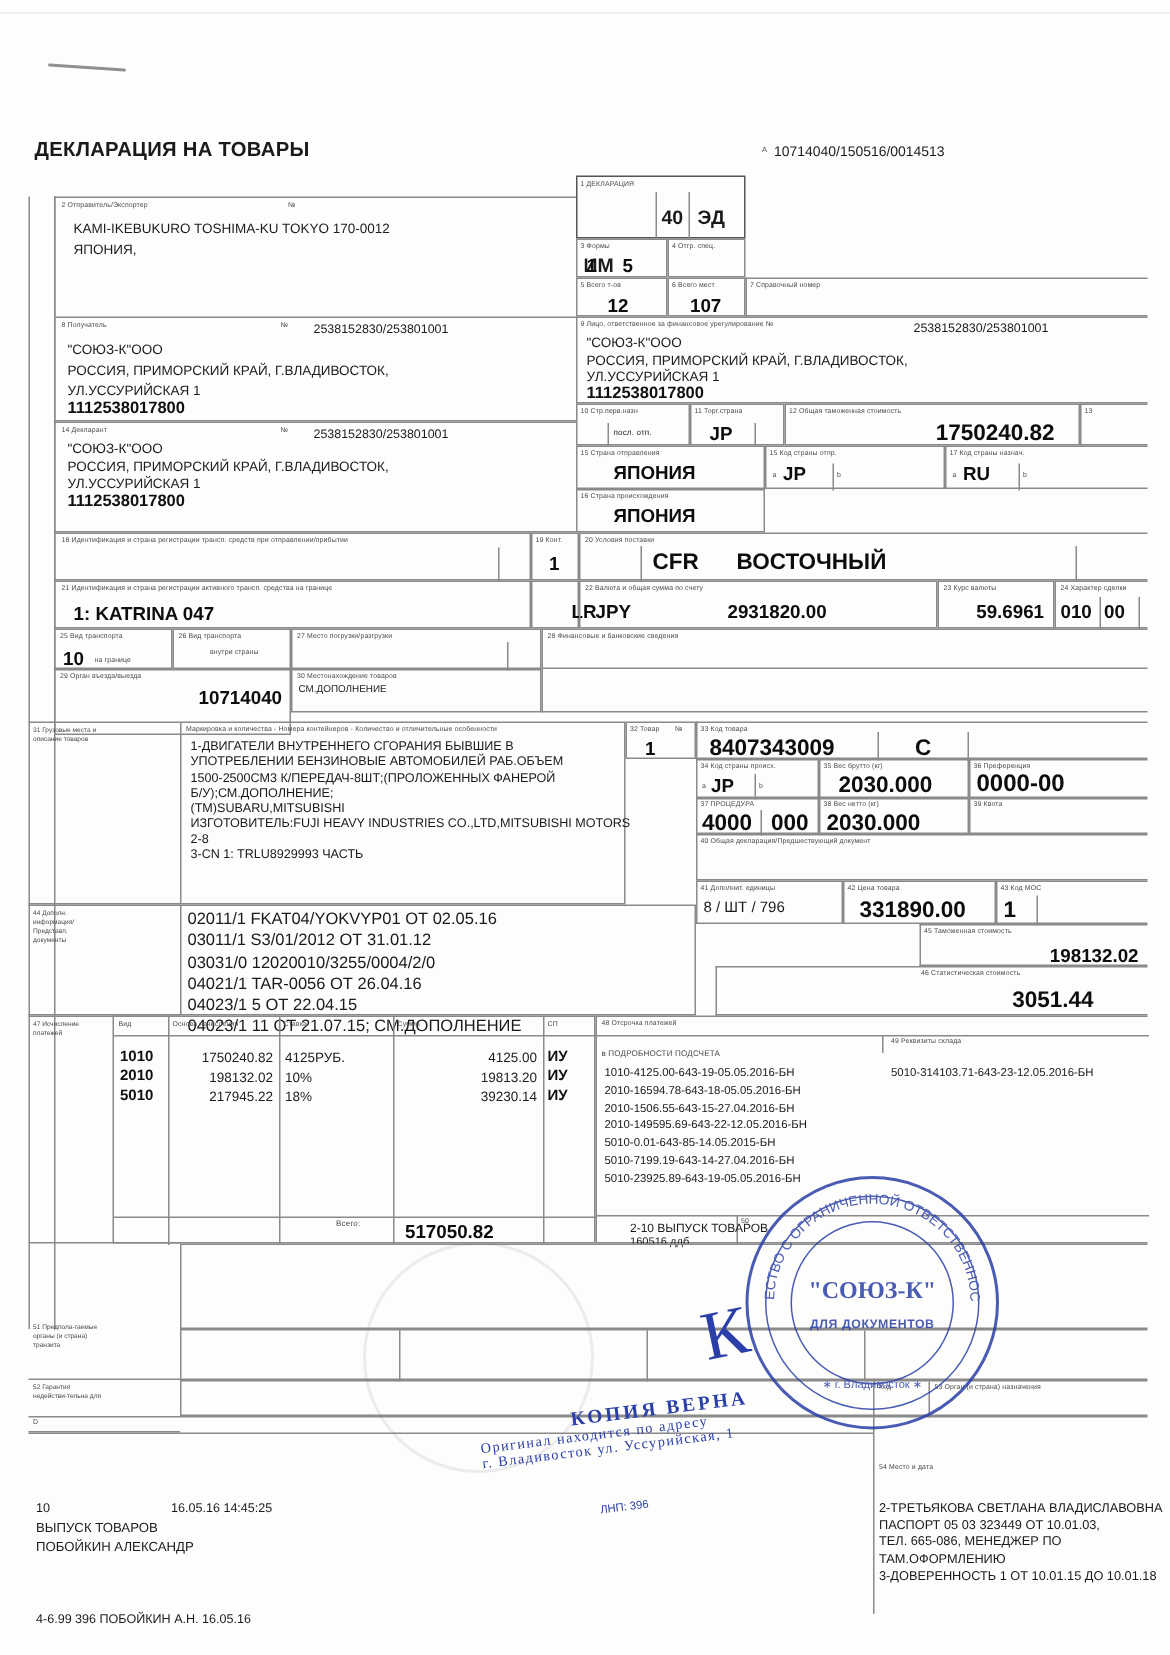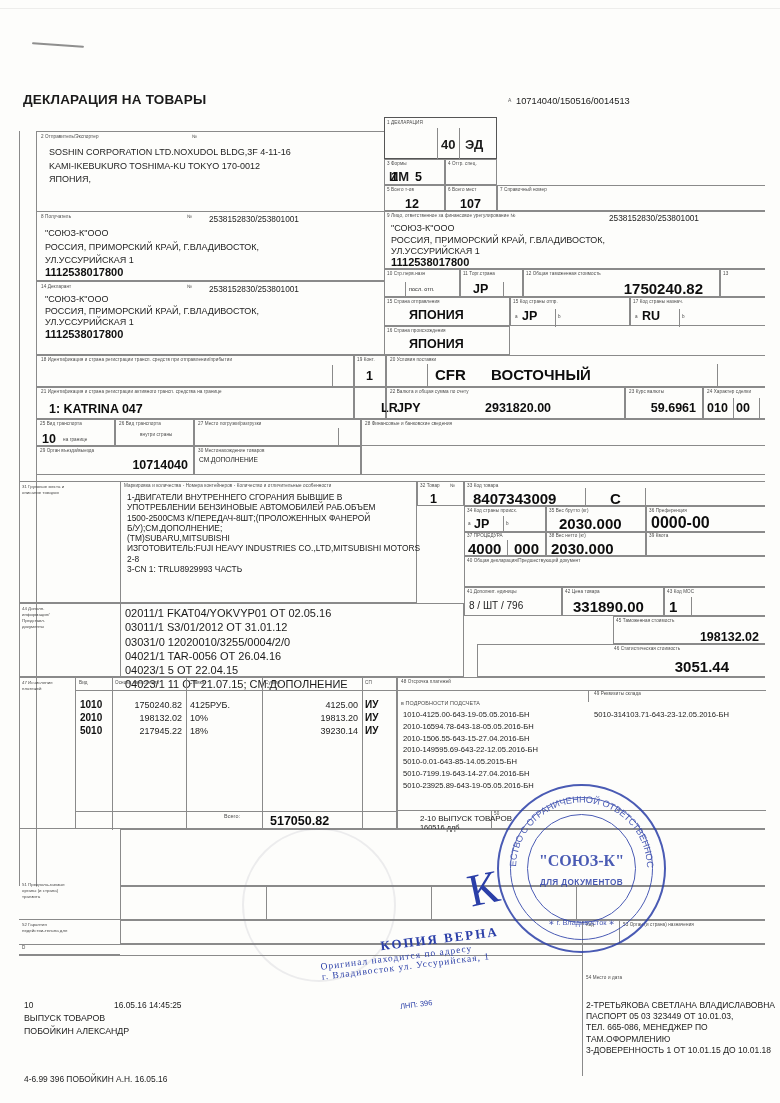--- a/index.html
+++ b/index.html
@@ -105,21 +105,20 @@
   <div class="bx" style="left:497px;top:185px;width:268px;height:26px;border-left:1px solid #8a8a8a;border-top:1px solid #8a8a8a;border-right:none;border-bottom:1px solid #8a8a8a;">
     <div class="lbl" style="position:absolute;left:2px;top:1px;">7 Справочный номер</div>
     <div class="abs val" style="left:6px;top:11px;"></div>
   </div>
 
   <div class="bx" style="left:36px;top:131px;width:348px;height:80px;border-right:none;border-bottom:none;">
     <div class="lbl" style="position:absolute;left:4px;top:1.5px;">2 Отправитель/Экспортер</div>
     <div class="lbl" style="position:absolute;left:155px;top:1.5px;">№</div>
     <div class="abs val-sm" style="left:178px;top:0px;"></div>
     <div class="abs val blockline" style="left:12px;top:14px;width:330px;line-height:1.5;">
-      <div>SOSHIN CORPORATION LTD.NOXUDOL BLDG,3F 4-11-16</div>
       <div>KAMI-IKEBUKURO TOSHIMA-KU TOKYO 170-0012</div>
       <div>ЯПОНИЯ,</div>
     </div>
   </div>
 
   <div class="vr" style="left:19px;top:131px;height:755px;"></div>
   <div class="vr" style="left:36px;top:131px;height:755px;"></div>
 
   <div class="bx" style="left:36px;top:211px;width:348px;height:70px;border-right:none;">
     <div class="lbl" style="position:absolute;left:4px;top:1.5px;">8 Получатель</div>
@@ -252,21 +251,21 @@
   <div class="bx" style="left:194px;top:419px;width:167px;height:27px;">
     <div class="lbl" style="position:absolute;left:3px;top:1px;">27 Место погрузки/разгрузки</div>
     <div class="abs val" style="left:6px;top:13px;"></div>
     <div class="vr" style="left:143px;top:8px;height:19px;"></div>
   </div>
   <div class="bx" style="left:361px;top:419px;width:404px;height:27px;border-right:none;">
     <div class="lbl" style="position:absolute;left:3px;top:1px;">28 Финансовые и банковские сведения</div>
     <div class="abs val" style="left:6px;top:13px;"></div>
   </div>
 
-  <div class="bx" style="left:36px;top:446px;width:158px;height:29px;">
+  <div class="bx" style="left:36px;top:446px;width:158px;height:44px;">
     <div class="lbl" style="position:absolute;left:3px;top:1px;">29 Орган въезда/выезда</div>
     <div class="abs val-big" style="right:5px;top:11px;">10714040</div>
   </div>
   <div class="bx" style="left:194px;top:446px;width:167px;height:29px;">
     <div class="lbl" style="position:absolute;left:3px;top:1px;">30 Местонахождение товаров</div>
     <div class="abs val-sm" style="left:4px;top:9px;font-size:6.6px;">СМ.ДОПОЛНЕНИЕ</div>
   </div>
   <div class="bx" style="left:361px;top:446px;width:404px;height:29px;border-right:none;border-top:none;"></div>
 
   <div class="bx" style="left:19px;top:481px;width:101px;height:122px;border-right:none;border-left:none;">

